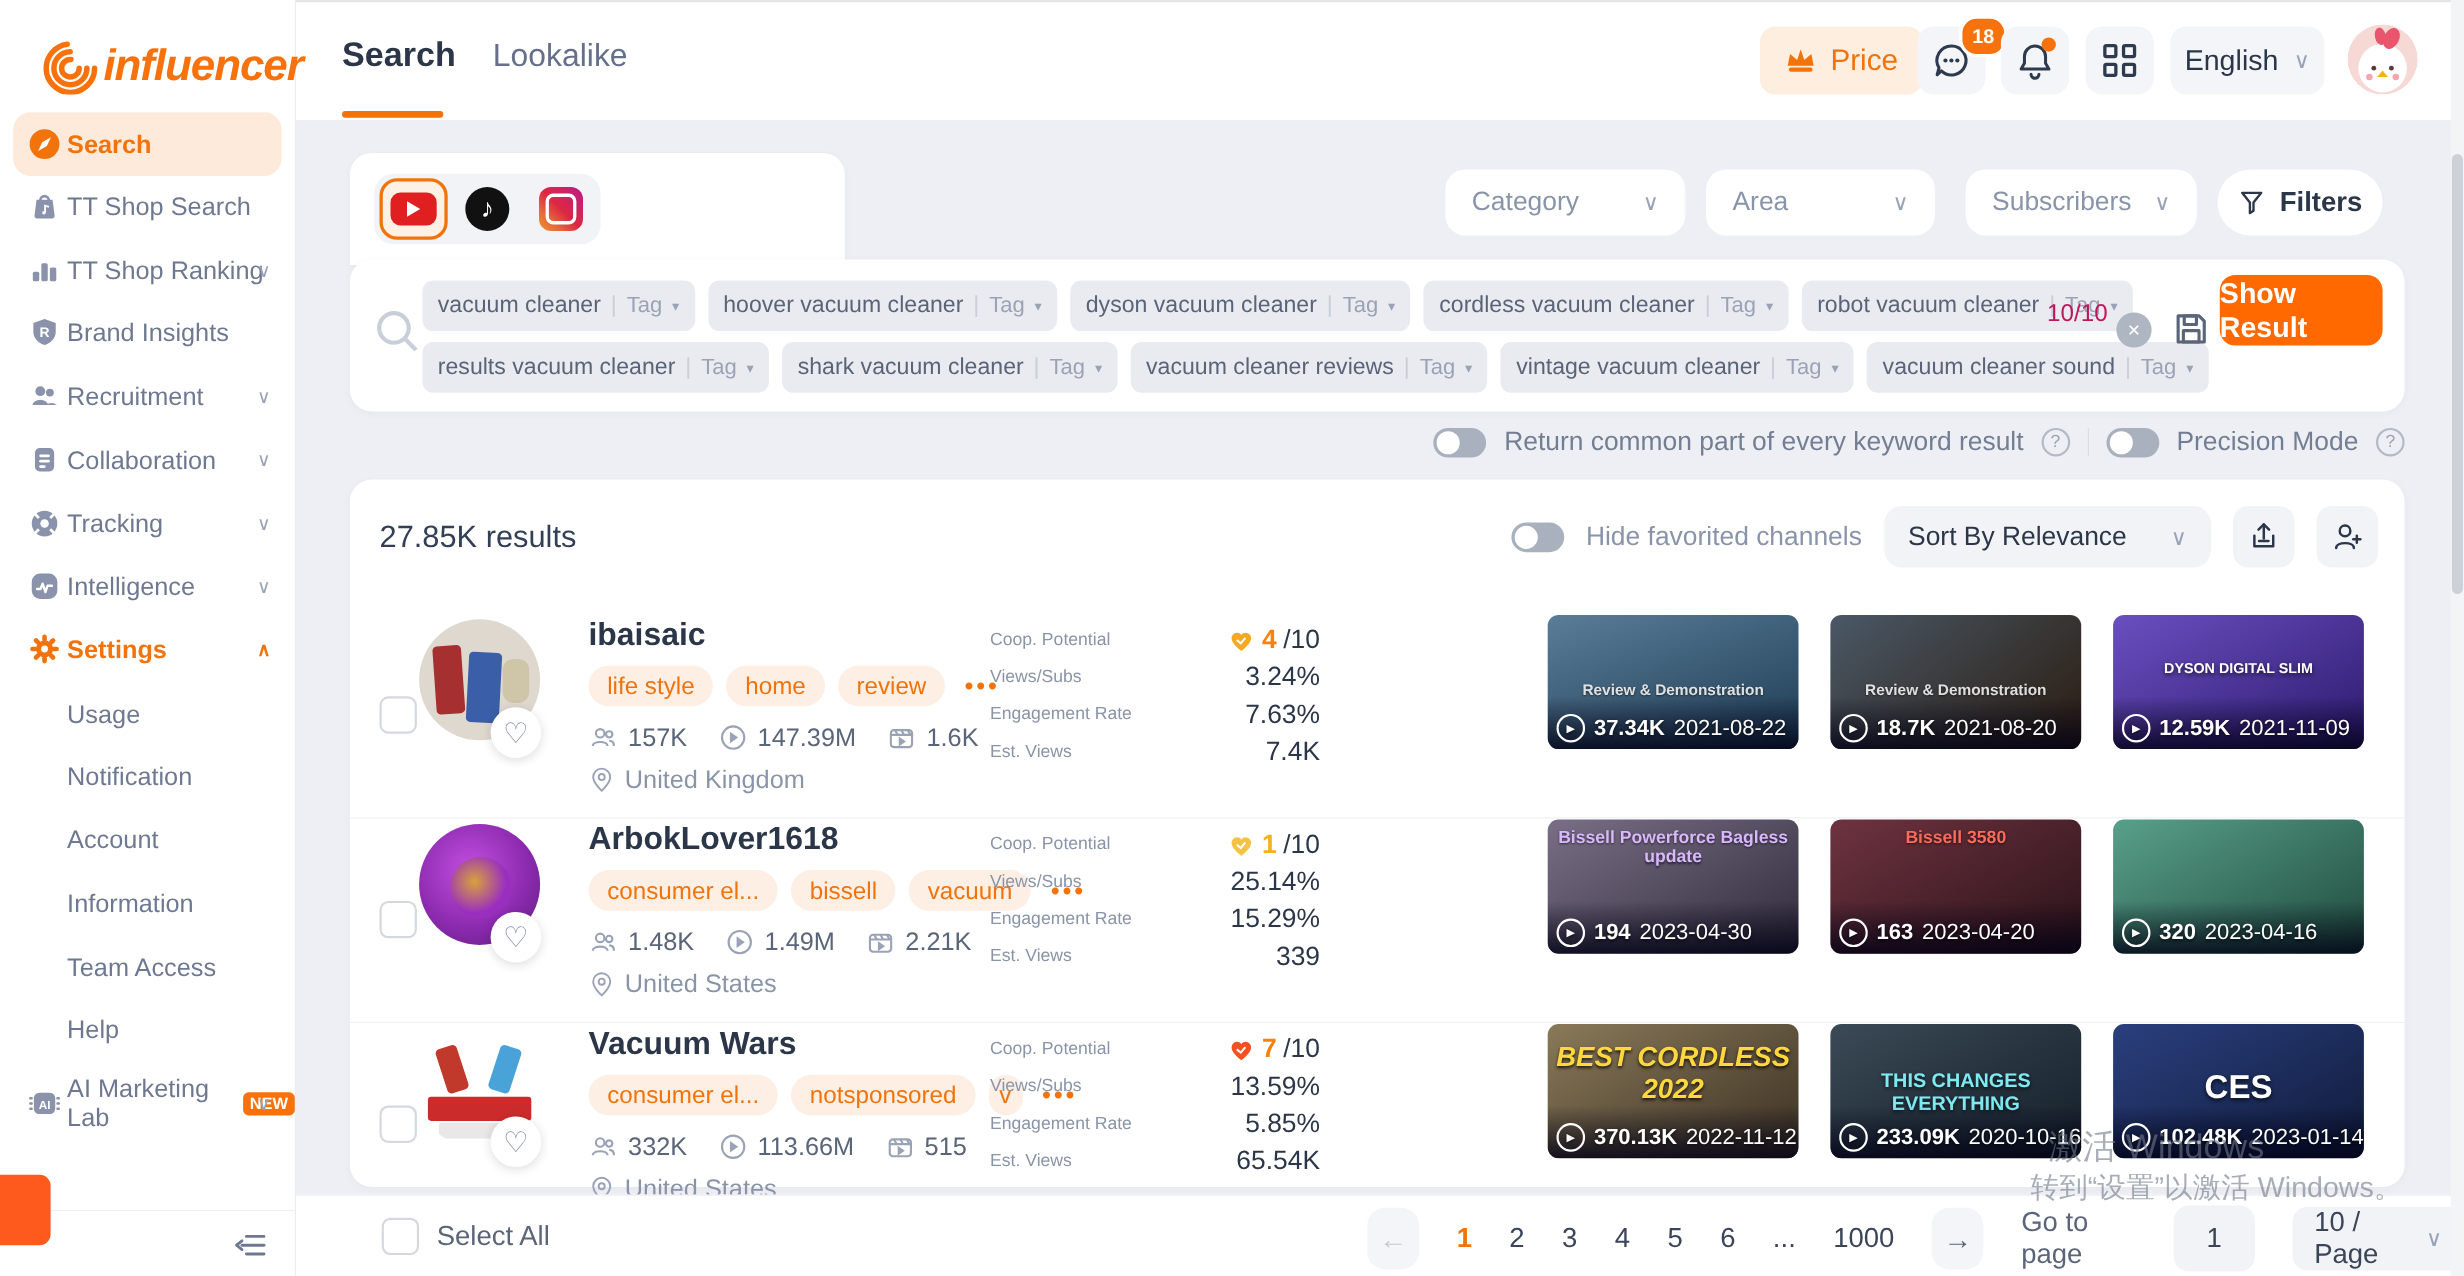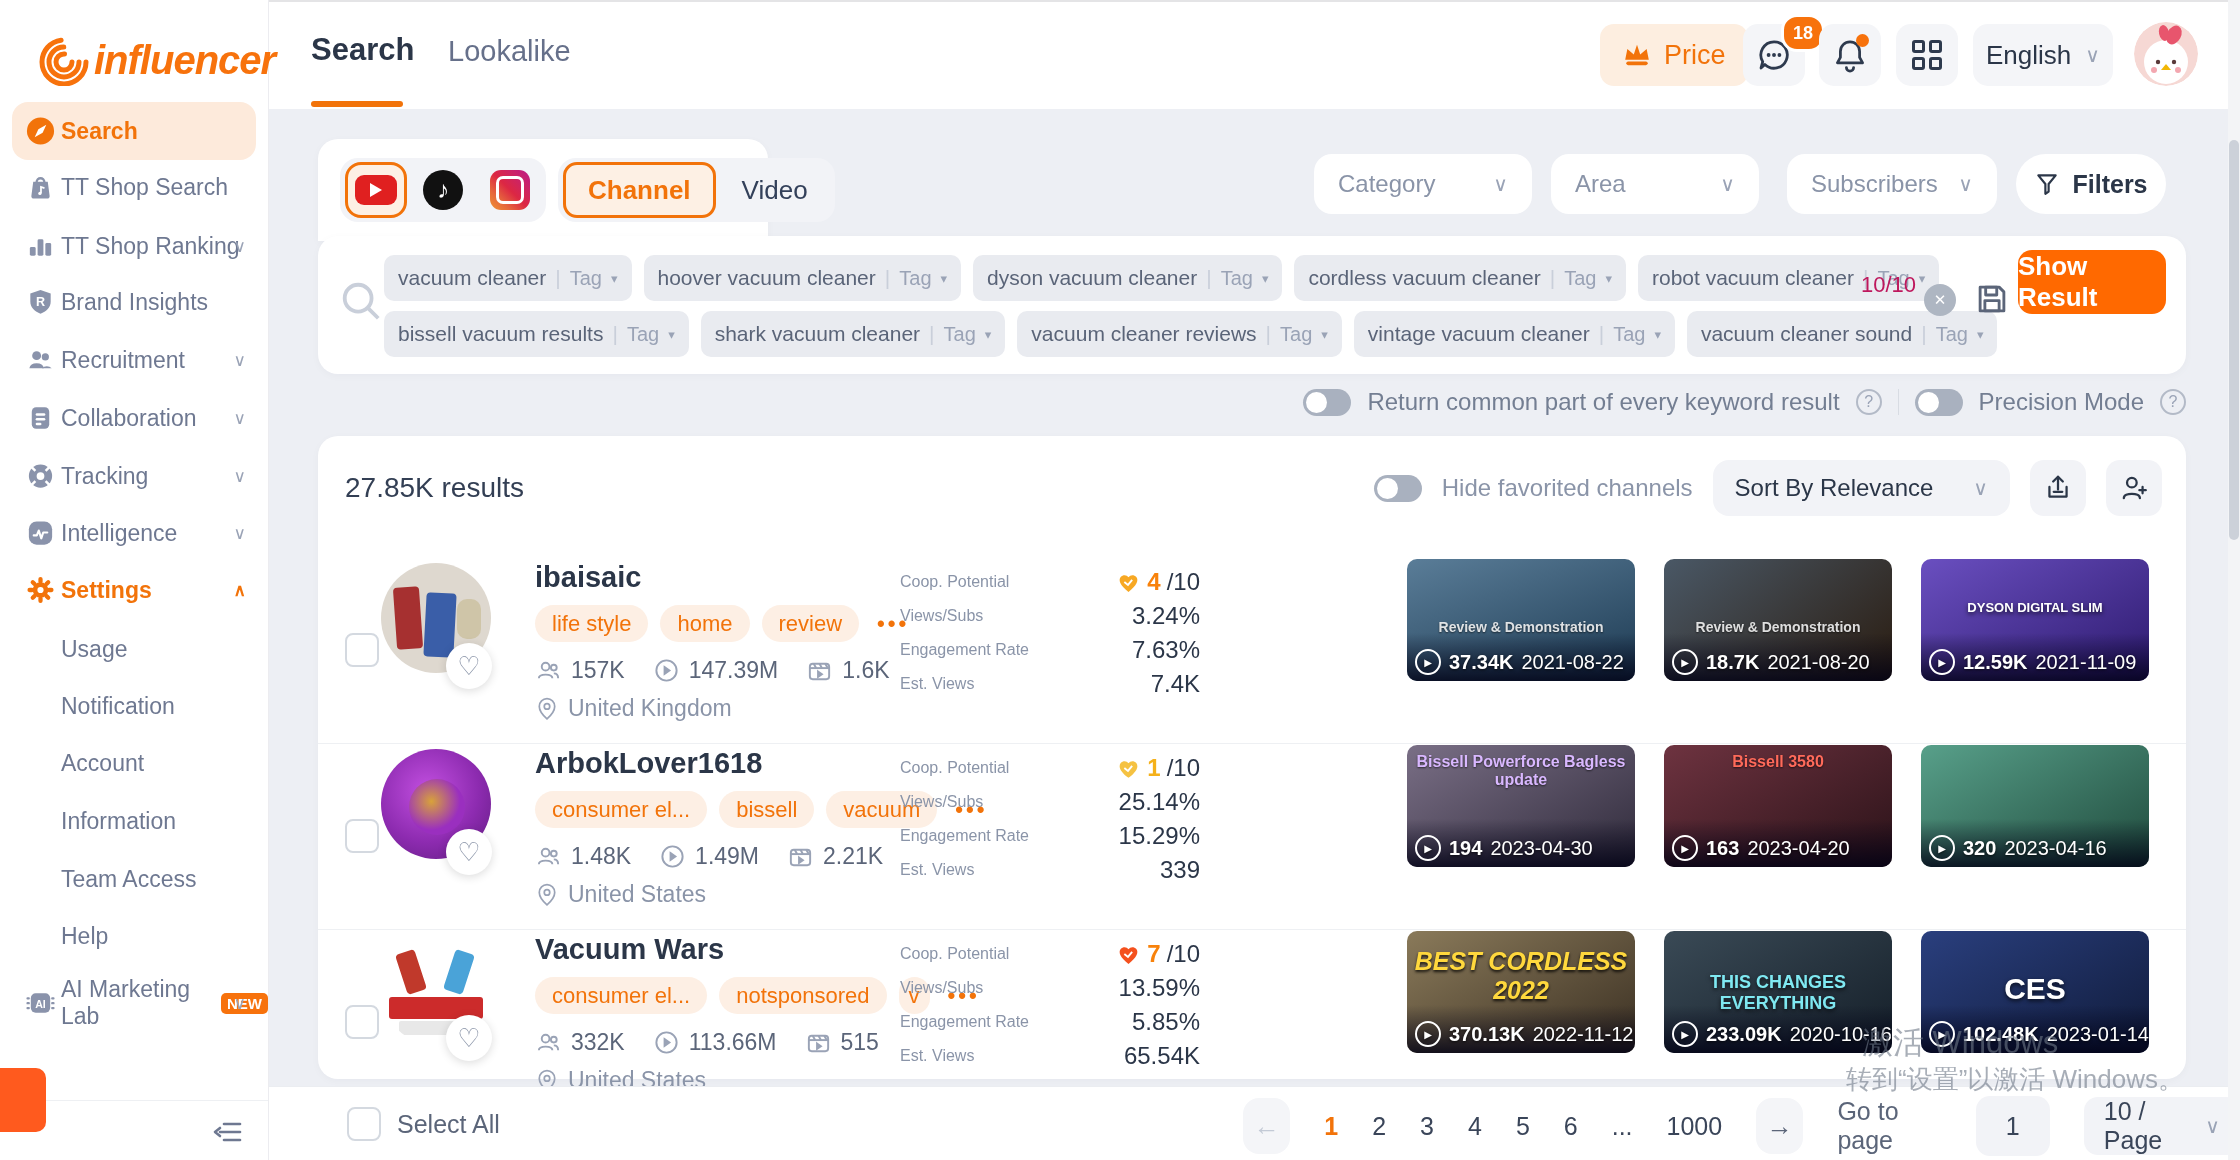--- a/index.html
+++ b/index.html
@@ -434,24 +434,20 @@
     </div>
     <div class="pbtn">
       <span class="tk">♪</span>
     </div>
     <div class="pbtn">
       <span class="ig">
           <i></i>
         </span>
     </div>
   </div>
-  <div class="mode-group">
-    <div class="mbtn sel">Channel</div>
-    <div class="mbtn">Video</div>
-  </div>
 </div>
 
 <div class="dd" style="left:1314px;width:218px">
   <span>Category</span>
   <span class="chevc">∨</span>
 </div>
 <div class="dd" style="left:1551px;width:208px">
   <span>Area</span>
   <span class="chevc">∨</span>
 </div>
@@ -501,21 +497,21 @@
         </span>
       <span class="kw">
           <span>robot vacuum cleaner</span>
           <span class="sep">|</span>
           <span class="tagl">Tag</span>
           <span class="caret">▾</span>
         </span>
     </div>
     <div class="kw-row">
       <span class="kw">
-          <span>bissell vacuum results</span>
+          <span>results vacuum cleaner</span>
           <span class="sep">|</span>
           <span class="tagl">Tag</span>
           <span class="caret">▾</span>
         </span>
       <span class="kw">
           <span>shark vacuum cleaner</span>
           <span class="sep">|</span>
           <span class="tagl">Tag</span>
           <span class="caret">▾</span>
         </span>

